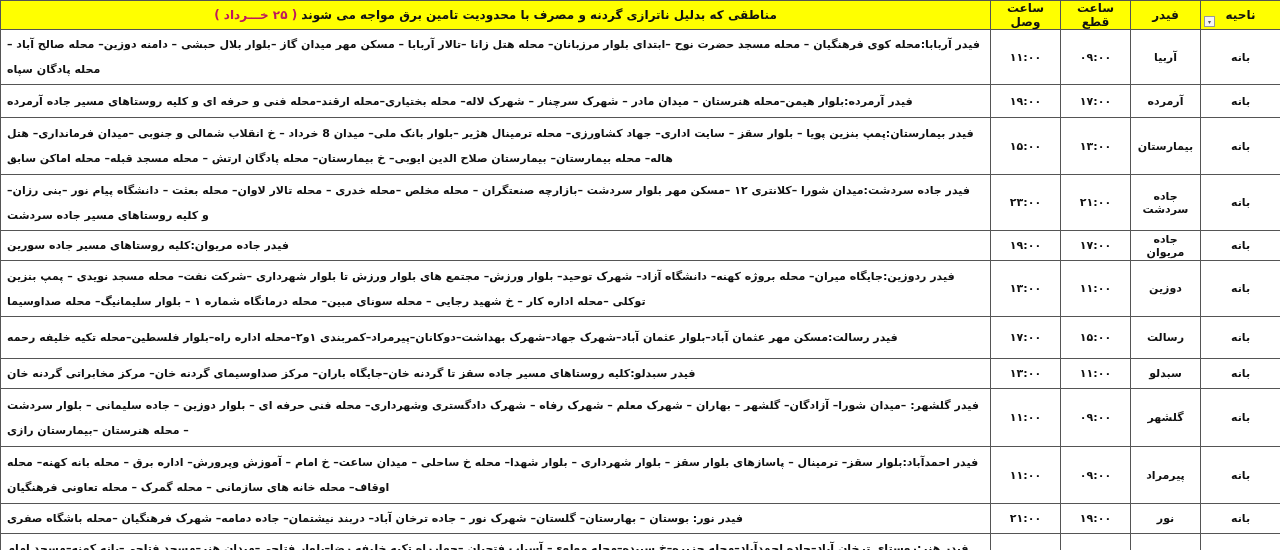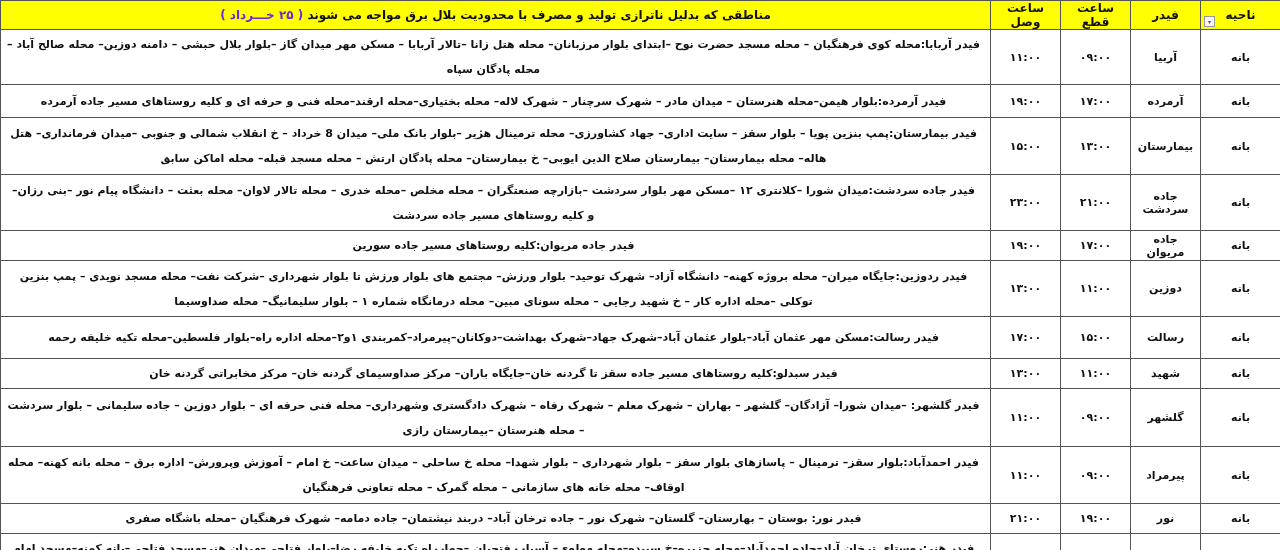--- a/index.html
+++ b/index.html
@@ -19,37 +19,37 @@
     vertical-align: middle;
     font-size: 11px;
   }
   table.sched th {
     background: #ffff00;
     height: 24px;
     font-size: 12px;
     position: relative;
   }
   table.sched td.areas {
-    text-align: center;
+    text-align: left;
     line-height: 25px;
     font-size: 11px;
     padding: 2px 10px 2px 6px;
   }
   th .filter-icon {
     position: absolute;
     left: 3px;
     bottom: 2px;
     width: 9px; height: 9px;
     border: 1px solid #999;
     background: #f4f4f4;
     font-size: 6px;
     line-height: 9px;
     color: #555;
   }
-  th .title-date { color: #6d28d9; }
+  th .title-date { color: #be185d; }
   td.time { font-size: 12px; letter-spacing: 0.5px; margin-top: 20px; }
   col.c-region { width: 80px; }
   col.c-feeder { width: 70px; }
   col.c-cut { width: 70px; }
   col.c-conn { width: 70px; }
   col.c-areas { width: 990px; }
   tr.r1 { height: 39px; } tr.r2 { height: 33px; } tr.r3 { height: 57px; }
   tr.r4 { height: 56px; } tr.r5 { height: 30px; } tr.r6 { height: 56px; }
   tr.r7 { height: 42px; } tr.r8 { height: 28px; } tr.r9 { height: 58px; }
   tr.r10 { height: 57px; } tr.r11 { height: 30px; } tr.r12 { height: 38px; }
@@ -68,21 +68,21 @@
   <thead>
     <tr>
       <th>
         <span>ناحیه</span>
         <span class="filter-icon">▾</span>
       </th>
       <th>فیدر</th>
       <th>ساعت قطع</th>
       <th>ساعت وصل</th>
       <th>
-        <span>مناطقی که بدلیل ناترازی تولید و مصرف با محدودیت بلال برق مواجه می شوند</span>
+        <span>مناطقی که بدلیل ناترازی گردنه و مصرف با محدودیت تامین برق مواجه می شوند</span>
         <span class="title-date">( ۲۵ خـــرداد )</span>
       </th>
     </tr>
   </thead>
   <tbody>
     <tr class="r1">
       <td>بانه</td>
       <td>آربیا</td>
       <td class="time">۰۹:۰۰</td>
       <td class="time">۱۱:۰۰</td>
@@ -125,21 +125,21 @@
     </tr>
     <tr class="r7">
       <td>بانه</td>
       <td>رسالت</td>
       <td class="time">۱۵:۰۰</td>
       <td class="time">۱۷:۰۰</td>
       <td class="areas">فیدر رسالت:مسکن مهر عثمان آباد–بلوار عثمان آباد–شهرک جهاد–شهرک بهداشت–دوکانان–پیرمراد–کمربندی ۱و۲–محله اداره راه–بلوار فلسطین–محله تکیه خلیفه رحمه</td>
     </tr>
     <tr class="r8">
       <td>بانه</td>
-      <td>شهید</td>
+      <td>سبدلو</td>
       <td class="time">۱۱:۰۰</td>
       <td class="time">۱۳:۰۰</td>
       <td class="areas">فیدر سبدلو:کلیه روستاهای مسیر جاده سقز تا گردنه خان–جایگاه باران– مرکز صداوسیمای گردنه خان– مرکز مخابراتی گردنه خان</td>
     </tr>
     <tr class="r9">
       <td>بانه</td>
       <td>گلشهر</td>
       <td class="time">۰۹:۰۰</td>
       <td class="time">۱۱:۰۰</td>
       <td class="areas">فیدر گلشهر: –میدان شورا– آزادگان– گلشهر – بهاران – شهرک معلم – شهرک رفاه – شهرک دادگستری وشهرداری– محله فنی حرفه ای – بلوار دوزین – جاده سلیمانی – بلوار سردشت – محله هنرستان –بیمارستان رازی</td>

